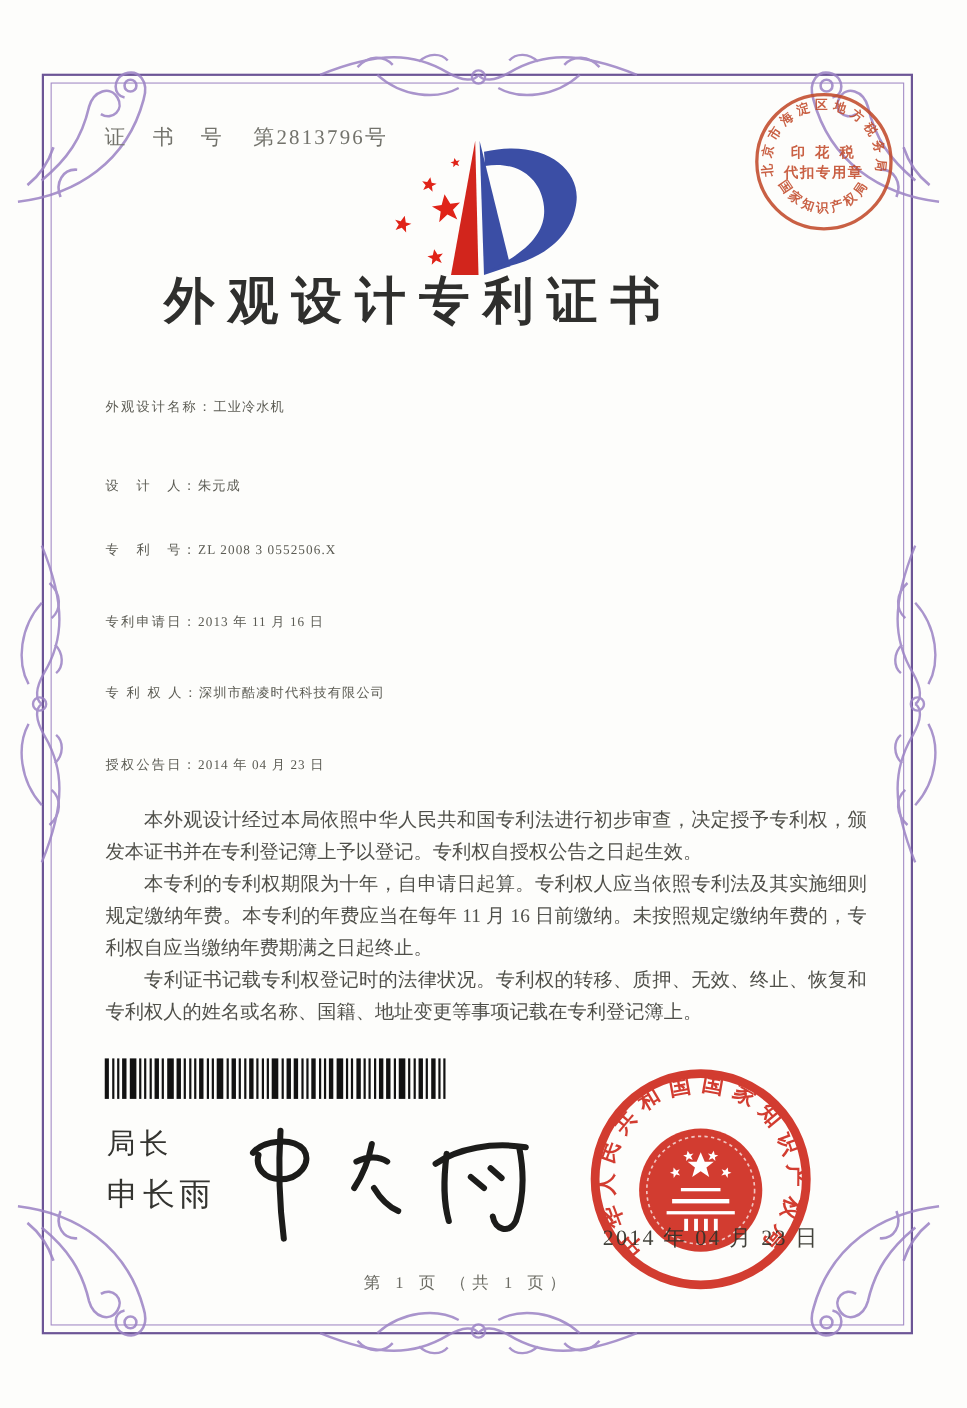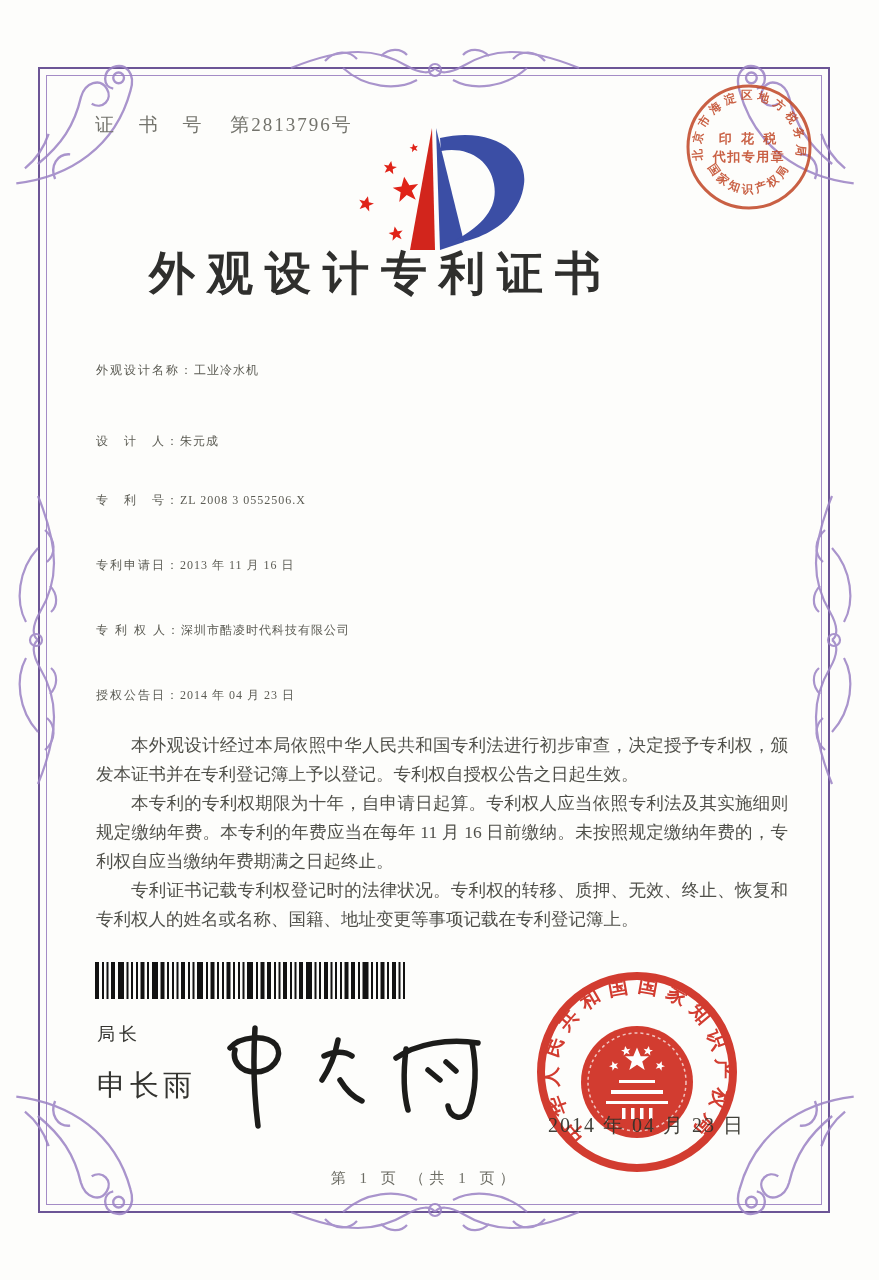--- a/index.html
+++ b/index.html
@@ -33,30 +33,30 @@
   .field{left:96px;font-size:12px;color:#5b5b53;white-space:nowrap;}
   .field .flabel{letter-spacing:2px;}
   .field .fvalue{letter-spacing:1px;}
   
   .body-text{left:96px;top:731px;width:692px;font-size:17.5px;
     line-height:29px;color:#50504a;text-align:justify;}
   .body-text p{margin:0;text-indent:2em;}
   
   .barcode{left:95px;top:962px;width:312px;height:37px;}
   
-  .sig-title{left:97px;top:1022px;font-size:18px;color:#343430;
+  .sig-title{left:97px;top:1022px;font-size:26px;color:#343430;
     font-family:"Liberation Sans","DejaVu Sans",sans-serif;letter-spacing:4px;}
   .sig-name{left:97px;top:1066px;font-size:29px;color:#343430;
     font-family:"Liberation Sans","DejaVu Sans",sans-serif;letter-spacing:4px;}
   
   .seal-date{left:548px;top:1112px;font-size:20px;color:#32322a;
     letter-spacing:2px;white-space:nowrap;opacity:.92;}
   
   .footer{left:0;top:1157px;width:850px;text-align:center;
-    font-size:15px;color:#6c6c64;letter-spacing:5px;margin-top:12px;}
+    font-size:15px;color:#6c6c64;letter-spacing:5px;}
 </style>
 </head>
 <body>
 
 <svg width="0" height="0" style="position:absolute" aria-hidden="true">
   <defs>
     <polygon id="star" points="0,-10 2.94,-3.09 9.51,-3.09 4.19,1.18 6.18,8.09 0,3.82 -6.18,8.09 -4.19,1.18 -9.51,-3.09 -2.94,-3.09"></polygon>
     <symbol id="orn-mid" viewBox="0 0 300 80">
       <g fill="none" stroke="currentColor" stroke-width="2.2">
         <path d="M6,40 C60,18 92,20 122,38 C136,46 146,46 150,40"></path>

